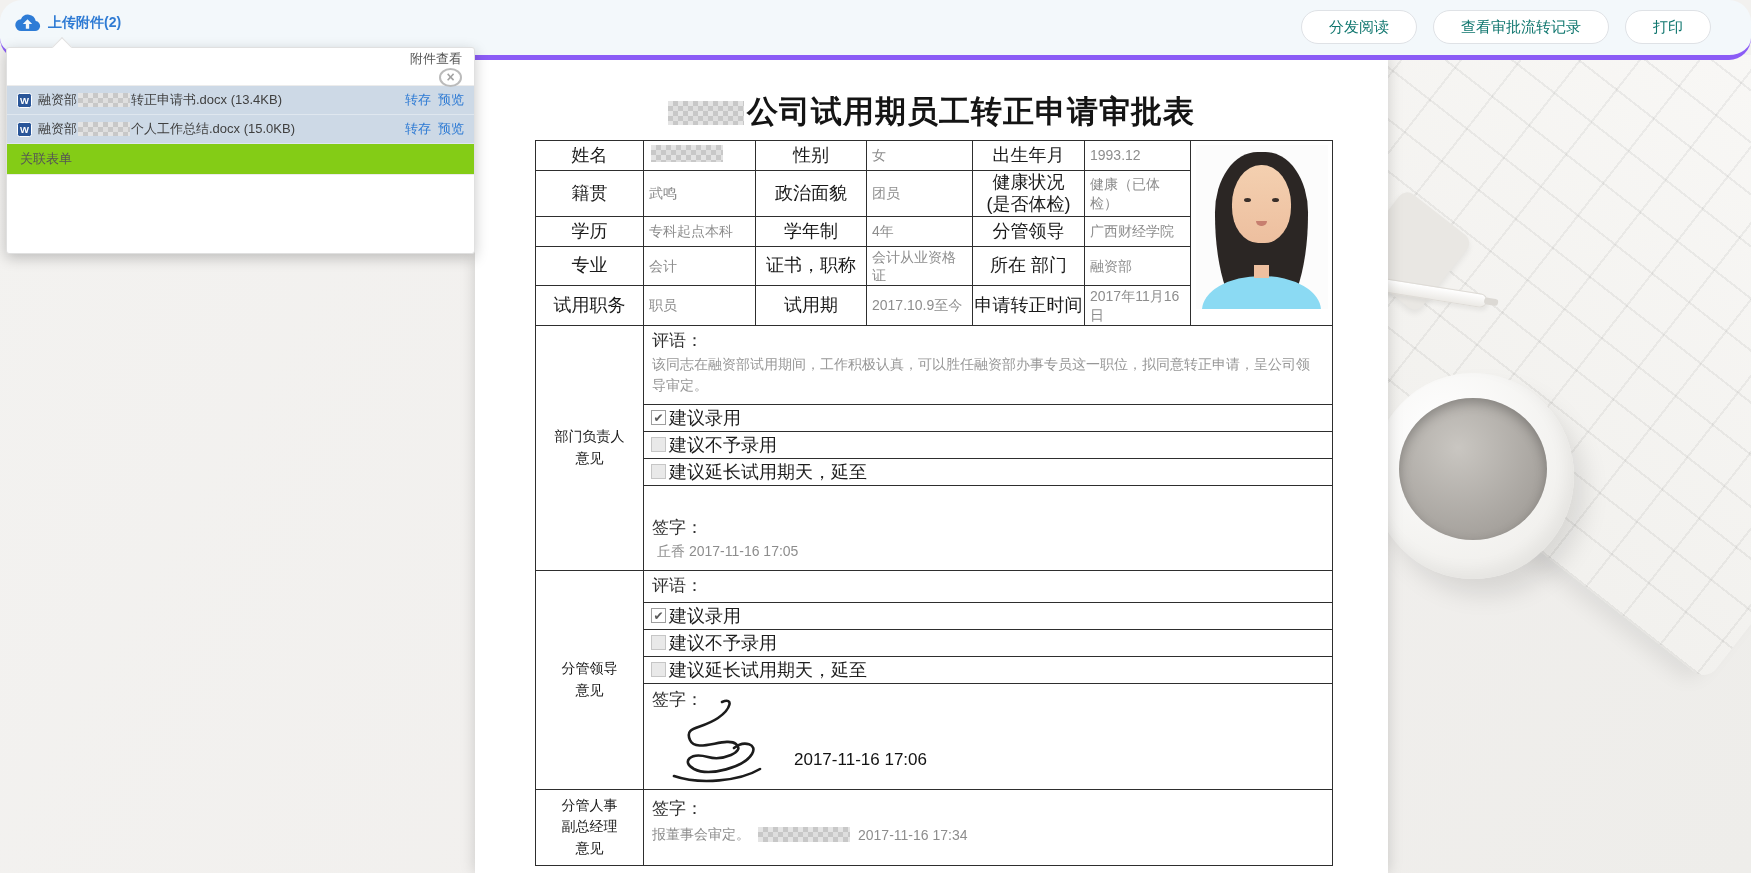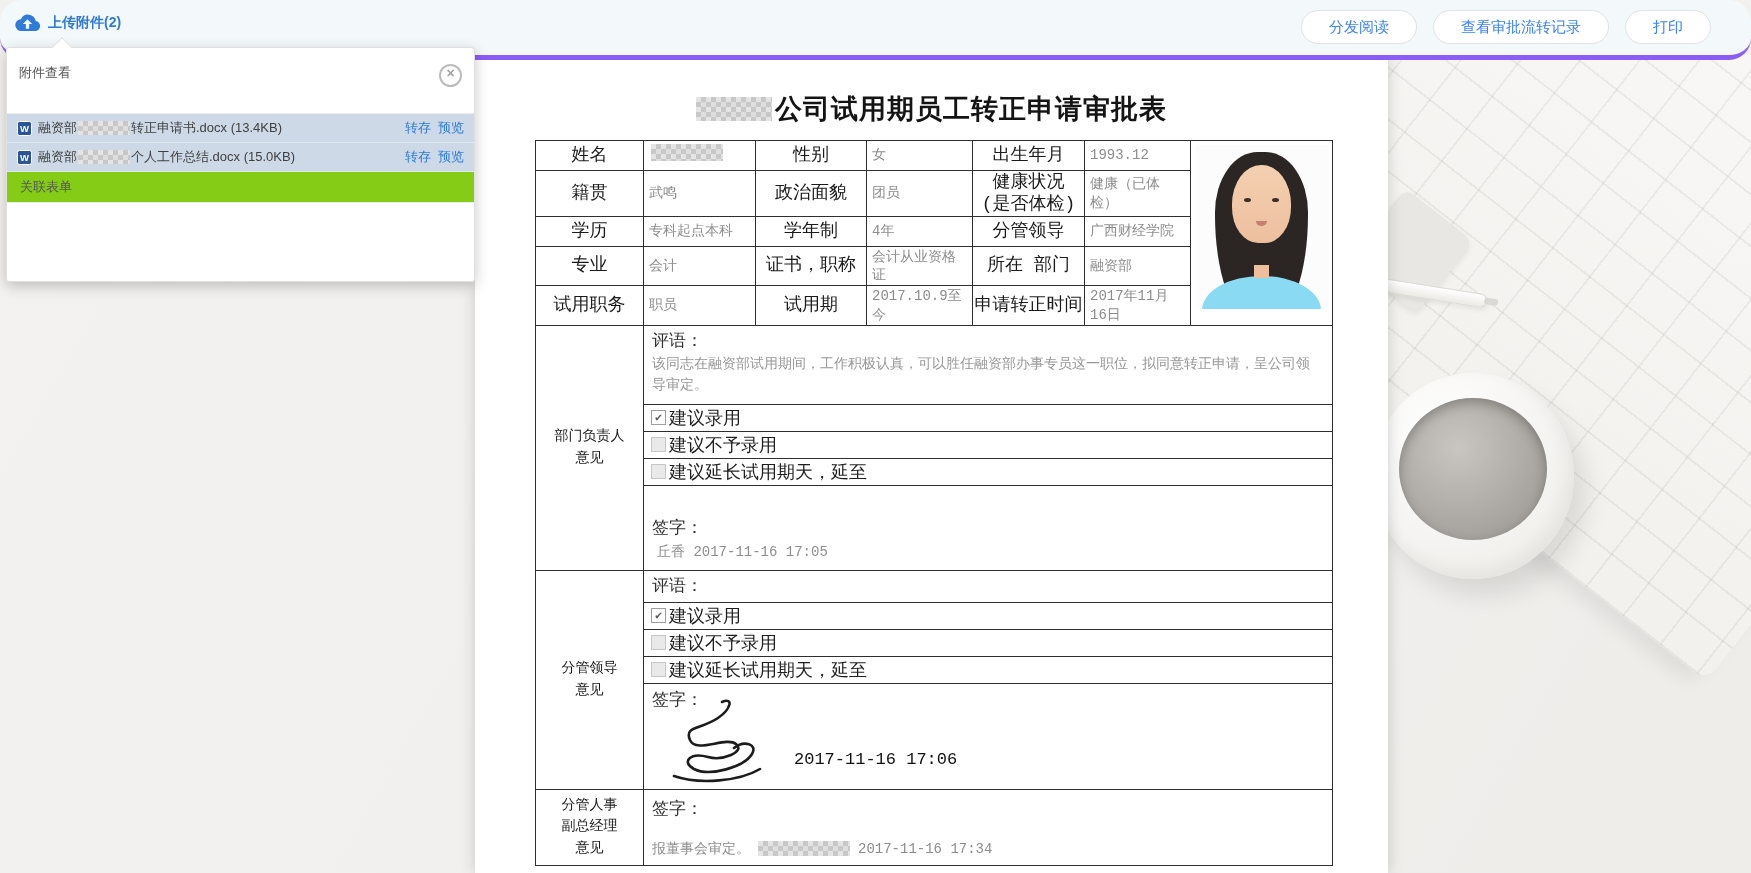--- a/index.html
+++ b/index.html
@@ -23,24 +23,24 @@
        background:radial-gradient(circle at 35% 30%, #ffffff, #f1f0ed 72%);
        box-shadow:inset -6px -8px 16px rgba(0,0,0,.05), 12px 16px 24px rgba(0,0,0,.10);}
   .coffee{position:absolute;left:27px;top:25px;width:148px;height:142px;border-radius:50%;
        background:radial-gradient(circle at 40% 35%, #c9c6c1, #a29e99 78%);
        box-shadow:inset 0 5px 12px rgba(0,0,0,.25);}
   .gadget{position:absolute;left:1368px;top:150px;width:86px;height:92px;border-radius:10px;
        background:#e9e7e3;transform:rotate(38deg);box-shadow:2px 3px 6px rgba(0,0,0,.07);}
   
   .page{position:absolute;left:475px;top:55px;width:913px;height:818px;background:#fff;
         box-shadow:0 0 14px rgba(0,0,0,.17);z-index:5;}
-  .doc-title{position:absolute;left:0;top:36px;width:100%;text-align:center;font-size:27px;
+  .doc-title{position:absolute;left:0;top:36px;width:100%;text-align:center;font-size:31px;
         font-weight:bold;color:#141414;letter-spacing:1px;white-space:nowrap;}
   .form-table{position:absolute;left:60px;top:85px;border-collapse:collapse;table-layout:fixed;}
-  .form-table td{border:1px solid #2e2e2e;overflow:hidden;font-family:Liberation Mono, monospace;}
+  .form-table td{border:1px solid #2e2e2e;overflow:hidden;}
   .lab{font-size:18px;color:#1a1a1a;text-align:center;white-space:pre-line;line-height:1.2;padding:0;}
   .val{font-size:14px;color:#8d8d8d;text-align:left;padding:1px 5px;line-height:1.3;vertical-align:middle;}
   .r30{height:30px}.r46{height:46px}.r36{height:36px}
   
   .photocell{padding:4px;vertical-align:top;}
   .photo{width:132px;height:164px;margin:0 auto;position:relative;background:#fcfcfc;overflow:hidden;}
   .hair{position:absolute;left:15%;top:4%;width:70%;height:102%;background:#2b2624;
         border-radius:46% 46% 40% 40%/36% 36% 62% 62%;}
   .shirt{position:absolute;left:5%;bottom:-2%;width:90%;height:22%;background:#8bdaf3;
         border-radius:50% 50% 0 0/95% 95% 0 0;}
@@ -65,37 +65,37 @@
   .cb::after{content:"";font-size:12px;color:#5a5a5a;line-height:1;}
   .cb.on::after{content:"\2714";}
   .cb:not(.on){background:#e9e9e9;border-color:#c6c6c6;}
   .signblock1{padding:30px 8px 6px;height:84px;box-sizing:border-box;}
   .signer{margin-top:4px;padding-left:5px;font-size:14px;color:#8d8d8d;}
   .signblock2{position:relative;height:105px;}
   .signblock2 .cmtlab{position:absolute;left:8px;top:4px;}
   .sig-svg{position:absolute;left:16px;top:12px;}
   .sigtime{position:absolute;left:150px;top:66px;font-size:17px;color:#121212;}
   .s3cell{padding:7px 8px;height:76px;box-sizing:border-box;vertical-align:top;}
-  .noteline{margin-top:20px;font-size:14px;color:#8d8d8d;display:flex;align-items:center;gap:8px;}
+  .noteline{margin-top:6px;font-size:14px;color:#8d8d8d;display:flex;align-items:center;gap:8px;}
   
   .topbar{position:absolute;left:0;top:0;width:100%;height:55px;background:#f3f8fb;
         border-bottom:5px solid #8b5cf6;z-index:20;border-radius:22px;}
   .upload{position:absolute;left:14px;top:13px;display:flex;align-items:center;gap:7px;
         color:#2f7bd4;font-size:14px;font-weight:bold;cursor:pointer;}
   .actions{position:absolute;right:40px;top:10px;display:flex;gap:16px;}
   .pill{height:34px;padding:0 27px;border:1px solid #dfe2e6;border-radius:17px;background:#fff;
-        color:#3b82f6;font-size:15px;cursor:pointer;white-space:nowrap;
+        color:#0f766e;font-size:15px;cursor:pointer;white-space:nowrap;
         font-family:"Liberation Sans","DejaVu Sans",sans-serif;}
   
   .attach-panel{position:absolute;left:6px;top:47px;width:467px;z-index:30;background:#fff;
         border:1px solid #e0e0e0;border-radius:3px;box-shadow:0 4px 14px rgba(0,0,0,.22);}
   .caret{position:absolute;left:48px;top:-8px;width:13px;height:13px;background:#fff;
         border-left:1px solid #e0e0e0;border-top:1px solid #e0e0e0;transform:rotate(45deg);}
-  .phead{height:33px;display:flex;align-items:flex-start;padding:16px 12px;font-size:13px;color:#555;
-        border-bottom:1px solid #ececec;}
+  .phead{height:33px;display:flex;align-items:flex-end;padding:2px 12px;font-size:13px;color:#555;
+        border-bottom:1px solid #ececec;flex-direction:column;}
   .close{margin-left:auto;width:19px;height:19px;border:2px solid #bbbbbb;border-radius:50%;
         color:#a3a3a3;font-size:14px;line-height:15px;text-align:center;font-weight:bold;cursor:pointer;}
   .frow{height:28px;display:flex;align-items:center;background:#cdd9e6;font-size:13px;color:#3f3f3f;
         border-bottom:1px solid #dfe7ef;cursor:pointer;}
   .wicon{margin:0 6px 0 10px;flex:none;display:flex;}
   .fname{display:flex;align-items:center;white-space:nowrap;}
   .links{margin-left:auto;padding-right:10px;display:flex;gap:7px;}
   .links a{color:#2f7bd4;text-decoration:none;font-size:13px;}
   .related{height:30px;line-height:30px;padding-left:13px;font-size:13px;color:#555;
         border-bottom:1px solid #ebebeb;background:#84cc16;}

